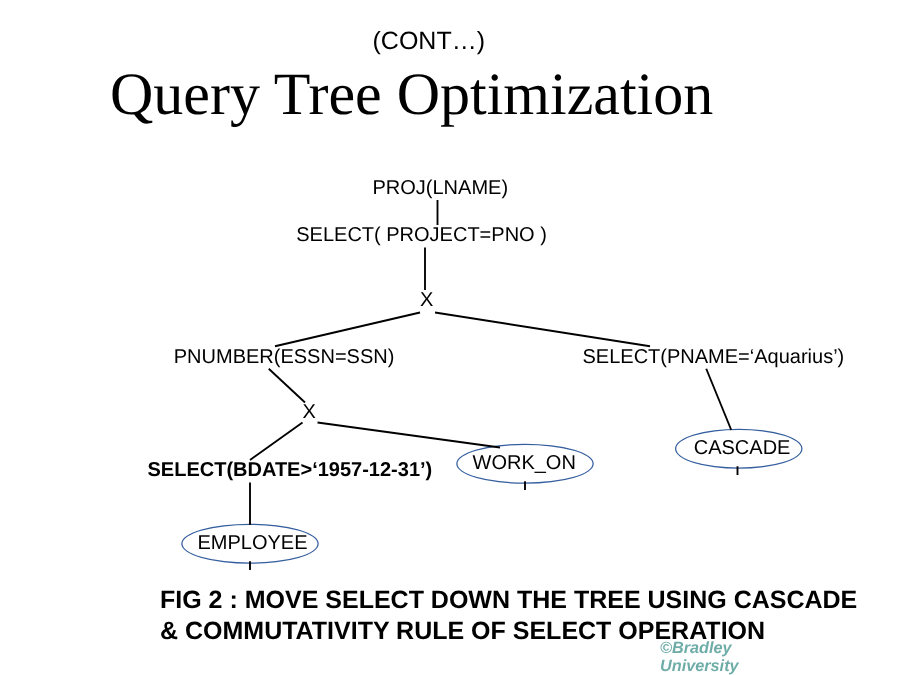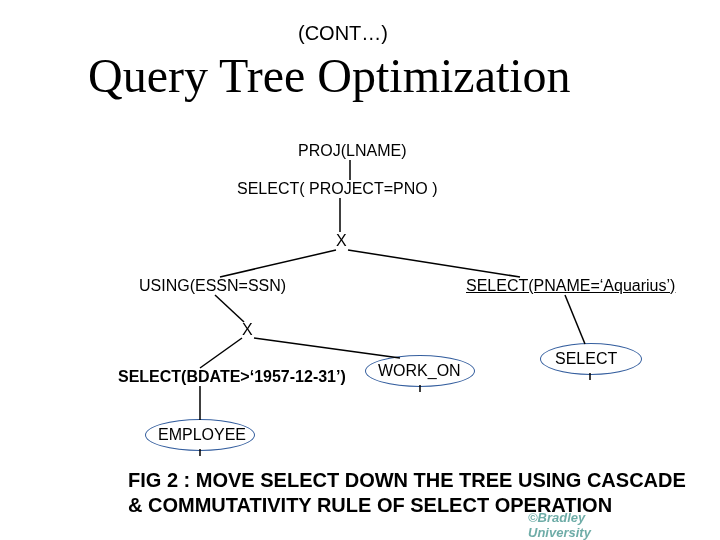--- a/index.html
+++ b/index.html
@@ -73,32 +73,32 @@
 
   <div class="txt cont" style="left:298px; top:22px;">(CONT…)</div>
   <div class="txt title" style="left:88px; top:48px;">Query Tree Optimization</div>
 
   <div class="txt node" style="left:298px; top:142px;">PROJ(LNAME)</div>
 
   <div class="txt node" style="left:237px; top:180px;">SELECT( PROJECT=PNO )</div>
 
   <div class="txt node" style="left:336px; top:232px;">X</div>
 
-  <div class="txt node" style="left:139px; top:277px;">USING(ESSN=SSN)</div>
+  <div class="txt node" style="left:139px; top:277px;">PNUMBER(ESSN=SSN)</div>
 
-  <div class="txt node" style="left:466px; top:277px;text-decoration:underline;">SELECT(PNAME=‘Aquarius’)</div>
+  <div class="txt node" style="left:466px; top:277px;">SELECT(PNAME=‘Aquarius’)</div>
 
   <div class="txt node" style="left:242px; top:321px;">X</div>
 
   <div class="txt node" style="left:118px; top:368px;font-weight:bold;">SELECT(BDATE&gt;‘1957-12-31’)</div>
 
   <div class="txt leaf" style="left:378px; top:362px;">WORK_ON</div>
   <div class="bubble" style="left:365px; top:355px; width:108px; height:30px;"></div>
 
-  <div class="txt leaf" style="left:555px; top:350px;">SELECT</div>
+  <div class="txt leaf" style="left:555px; top:350px;">CASCADE</div>
   <div class="bubble" style="left:540px; top:343px; width:100px; height:30px;"></div>
 
   <div class="txt leaf" style="left:158px; top:426px;">EMPLOYEE</div>
   <div class="bubble" style="left:145px; top:419px; width:108px; height:30px;"></div>
 
   <svg class="lines">
 
     <line x1="350" y1="160" x2="350" y2="180"></line>
 
     <line x1="340" y1="198" x2="340" y2="232"></line>

